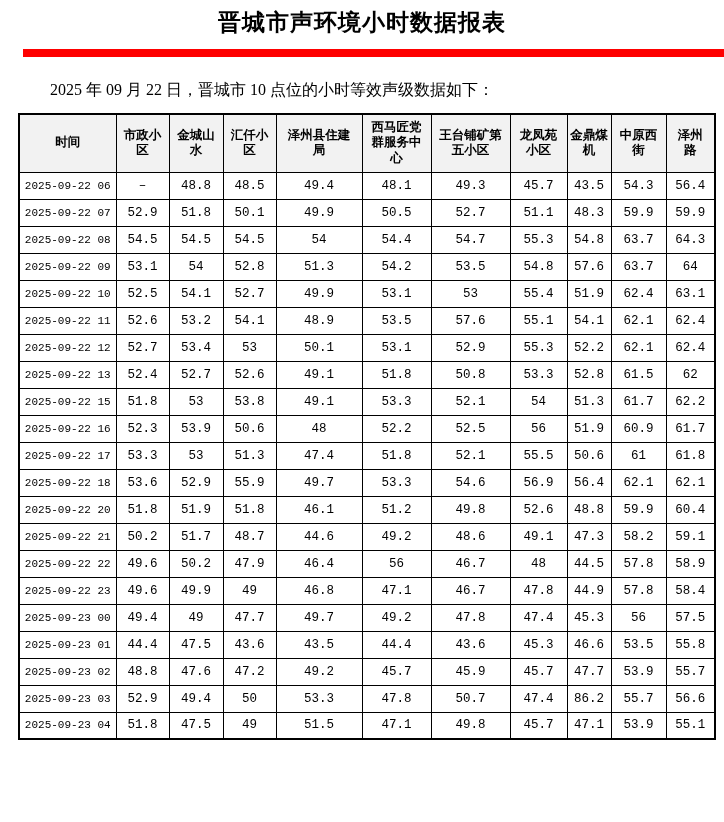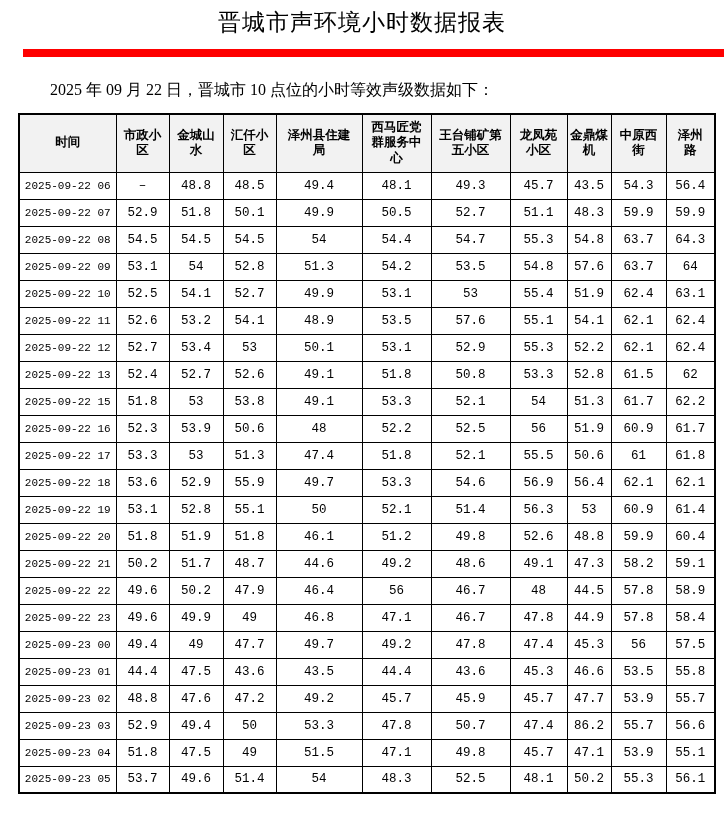--- a/index.html
+++ b/index.html
@@ -15,21 +15,21 @@
   .page {
     width: 724px;
     height: 822px;
     background: #ffffff;
     overflow: hidden;
     position: relative;
   }
   .report-title {
     text-align: center;
     font-size: 23px;
-    font-weight: normal;
+    font-weight: bold;
     font-family: "Liberation Sans", sans-serif;
     padding-top: 7px;
     letter-spacing: 1px;
   }
   .red-rule {
     height: 8px;
     background: #fe0000;
     margin: 11px 0 0 23px; 
   }
   .subtitle {
@@ -279,33 +279,20 @@
           <td class="num-cell">55.9</td>
           <td class="num-cell">49.7</td>
           <td class="num-cell">53.3</td>
           <td class="num-cell">54.6</td>
           <td class="num-cell">56.9</td>
           <td class="num-cell">56.4</td>
           <td class="num-cell">62.1</td>
           <td class="num-cell">62.1</td>
         </tr>
         <tr>
-          <td class="time-cell">2025-09-22 19</td>
-          <td class="num-cell">53.1</td>
-          <td class="num-cell">52.8</td>
-          <td class="num-cell">55.1</td>
-          <td class="num-cell">50</td>
-          <td class="num-cell">52.1</td>
-          <td class="num-cell">51.4</td>
-          <td class="num-cell">56.3</td>
-          <td class="num-cell">53</td>
-          <td class="num-cell">60.9</td>
-          <td class="num-cell">61.4</td>
-        </tr>
-        <tr>
           <td class="time-cell">2025-09-22 20</td>
           <td class="num-cell">51.8</td>
           <td class="num-cell">51.9</td>
           <td class="num-cell">51.8</td>
           <td class="num-cell">46.1</td>
           <td class="num-cell">51.2</td>
           <td class="num-cell">49.8</td>
           <td class="num-cell">52.6</td>
           <td class="num-cell">48.8</td>
           <td class="num-cell">59.9</td>
@@ -408,29 +395,16 @@
           <td class="num-cell">47.5</td>
           <td class="num-cell">49</td>
           <td class="num-cell">51.5</td>
           <td class="num-cell">47.1</td>
           <td class="num-cell">49.8</td>
           <td class="num-cell">45.7</td>
           <td class="num-cell">47.1</td>
           <td class="num-cell">53.9</td>
           <td class="num-cell">55.1</td>
         </tr>
-        <tr>
-          <td class="time-cell">2025-09-23 05</td>
-          <td class="num-cell">53.7</td>
-          <td class="num-cell">49.6</td>
-          <td class="num-cell">51.4</td>
-          <td class="num-cell">54</td>
-          <td class="num-cell">48.3</td>
-          <td class="num-cell">52.5</td>
-          <td class="num-cell">48.1</td>
-          <td class="num-cell">50.2</td>
-          <td class="num-cell">55.3</td>
-          <td class="num-cell">56.1</td>
-        </tr>
       </tbody>
   </table>
 
 </div>
 
 </body></html>

